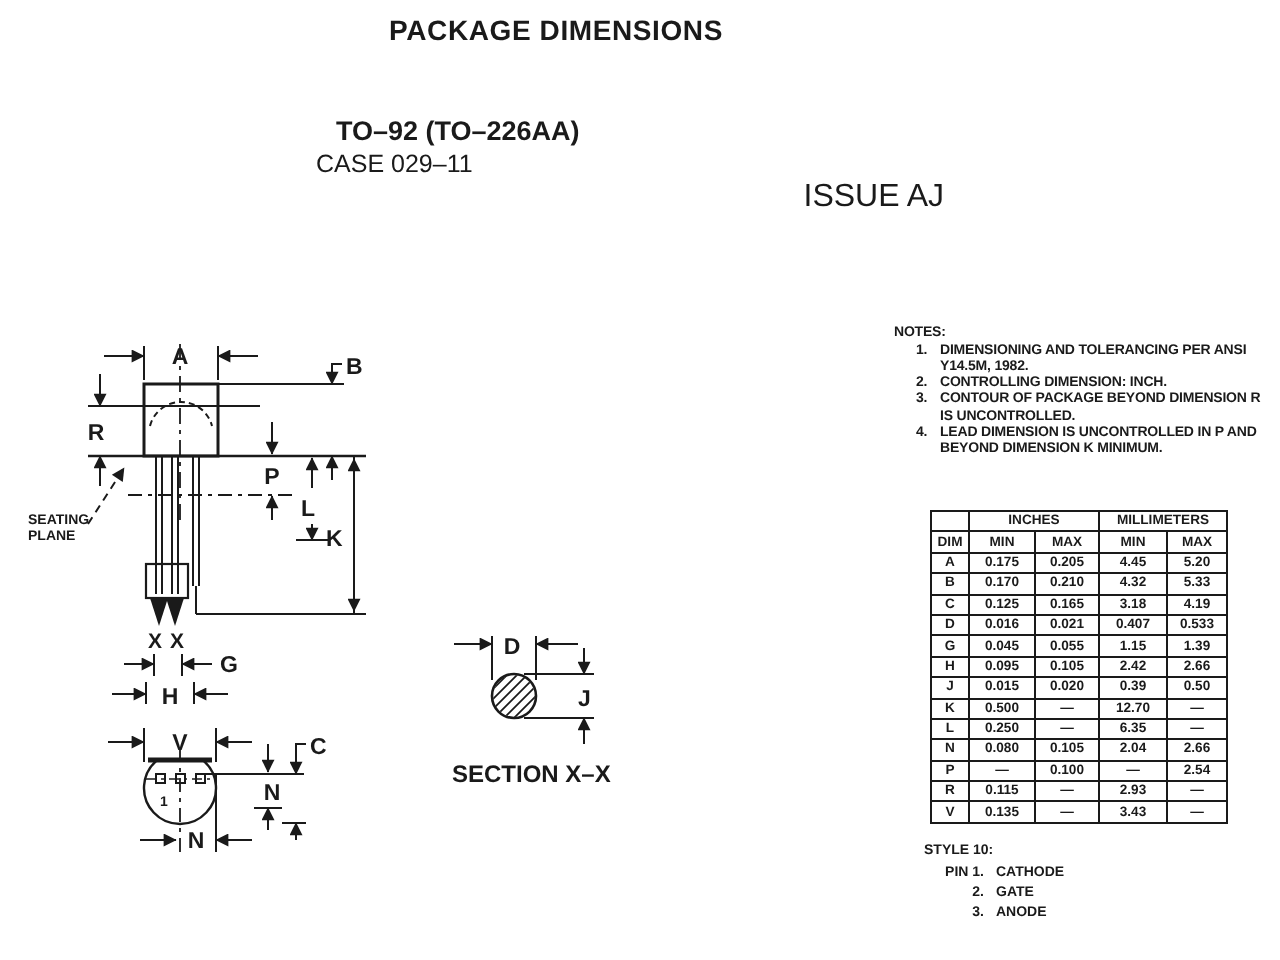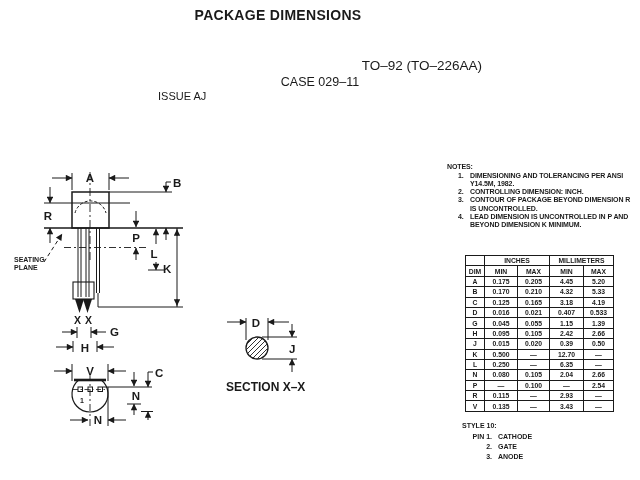--- a/index.html
+++ b/index.html
@@ -1,22 +1,22 @@
 <!DOCTYPE html>
 <html><head>
 <meta charset="utf-8">
 <style>
   html,body{margin:0;padding:0;}
   body{width:640px;height:480px;position:relative;background:#ffffff;
        font-family:"Liberation Sans",sans-serif;color:#1a1a1a;overflow:hidden;}
   .abs{position:absolute;}
   .page-title{top:7px;left:0;width:556px;text-align:center;font-size:14px;font-weight:bold;letter-spacing:.3px;}
-  .pkg-title{top:58px;left:158px;width:324px;text-align:right;font-size:13.5px;font-weight:normal;}
-  .case-line{top:75px;left:158px;width:324px;text-align:center;font-size:12.5px;}
-  .issue-line{top:90px;left:158px;width:324px;text-align:left;font-size:11px;}
+  .pkg-title{top:58px;left:168px;width:324px;text-align:left;font-size:13.5px;font-weight:bold;}
+  .case-line{top:75px;left:158px;width:324px;text-align:left;font-size:12.5px;}
+  .issue-line{top:90px;left:148px;width:324px;text-align:right;font-size:16px;}
   .drawing-svg{position:absolute;left:0;top:0;width:640px;height:480px;}
   .notes{left:447px;top:163px;width:190px;font-size:7px;font-weight:bold;line-height:8.2px;letter-spacing:-.1px;}
   .notes-heading{margin-bottom:.5px;}
   .note-item{display:flex;padding-left:11px;}
   .note-num{width:12px;flex:none;}
   .note-text{flex:1;}
   table.dim-table{left:465px;top:255px;border-collapse:collapse;table-layout:fixed;
        border:1.6px solid #1a1a1a;background:#fff;}
   table.dim-table th,table.dim-table td{border:1px solid #1a1a1a;font-size:6.8px;font-weight:bold;
        text-align:center;padding:0;height:9.4px;line-height:9px;white-space:nowrap;}

